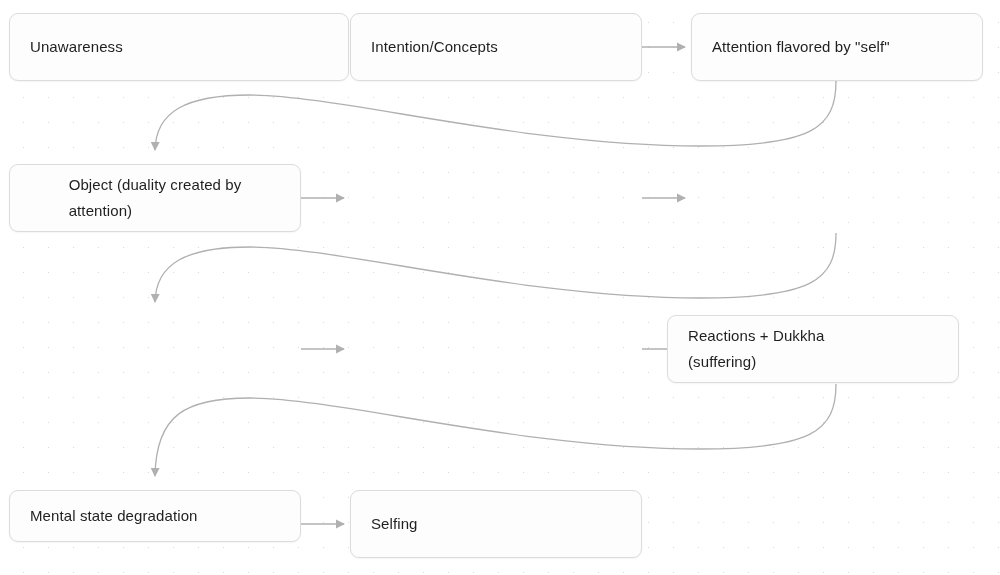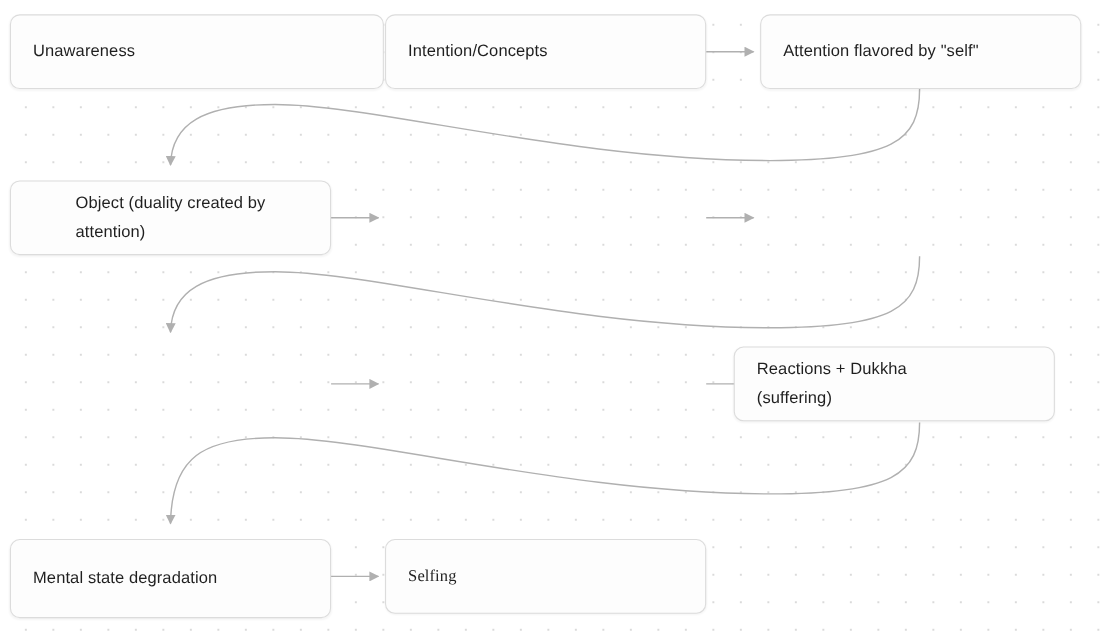--- a/index.html
+++ b/index.html
@@ -107,21 +107,21 @@
 
 
 
 
 
   <div class="node" style="left:651px; top:315px; width:292px; height:68px;margin-left:16px;">
     <span class="node-label">Reactions + Dukkha
 (suffering)</span>
   </div>
 
-  <div class="node" style="left:9px; top:490px; width:292px; height:72px;">
+  <div class="node" style="left:9px; top:490px; width:292px; height:52px;">
     <span class="node-label">Mental state degradation</span>
   </div>
 
-  <div class="node" style="left:350px; top:490px; width:292px; height:68px;font-family:Liberation Serif, serif;">
+  <div class="node" style="left:350px; top:490px; width:292px; height:68px;">
     <span class="node-label">Selfing</span>
   </div>
 
 </div>
 
 </body></html>

